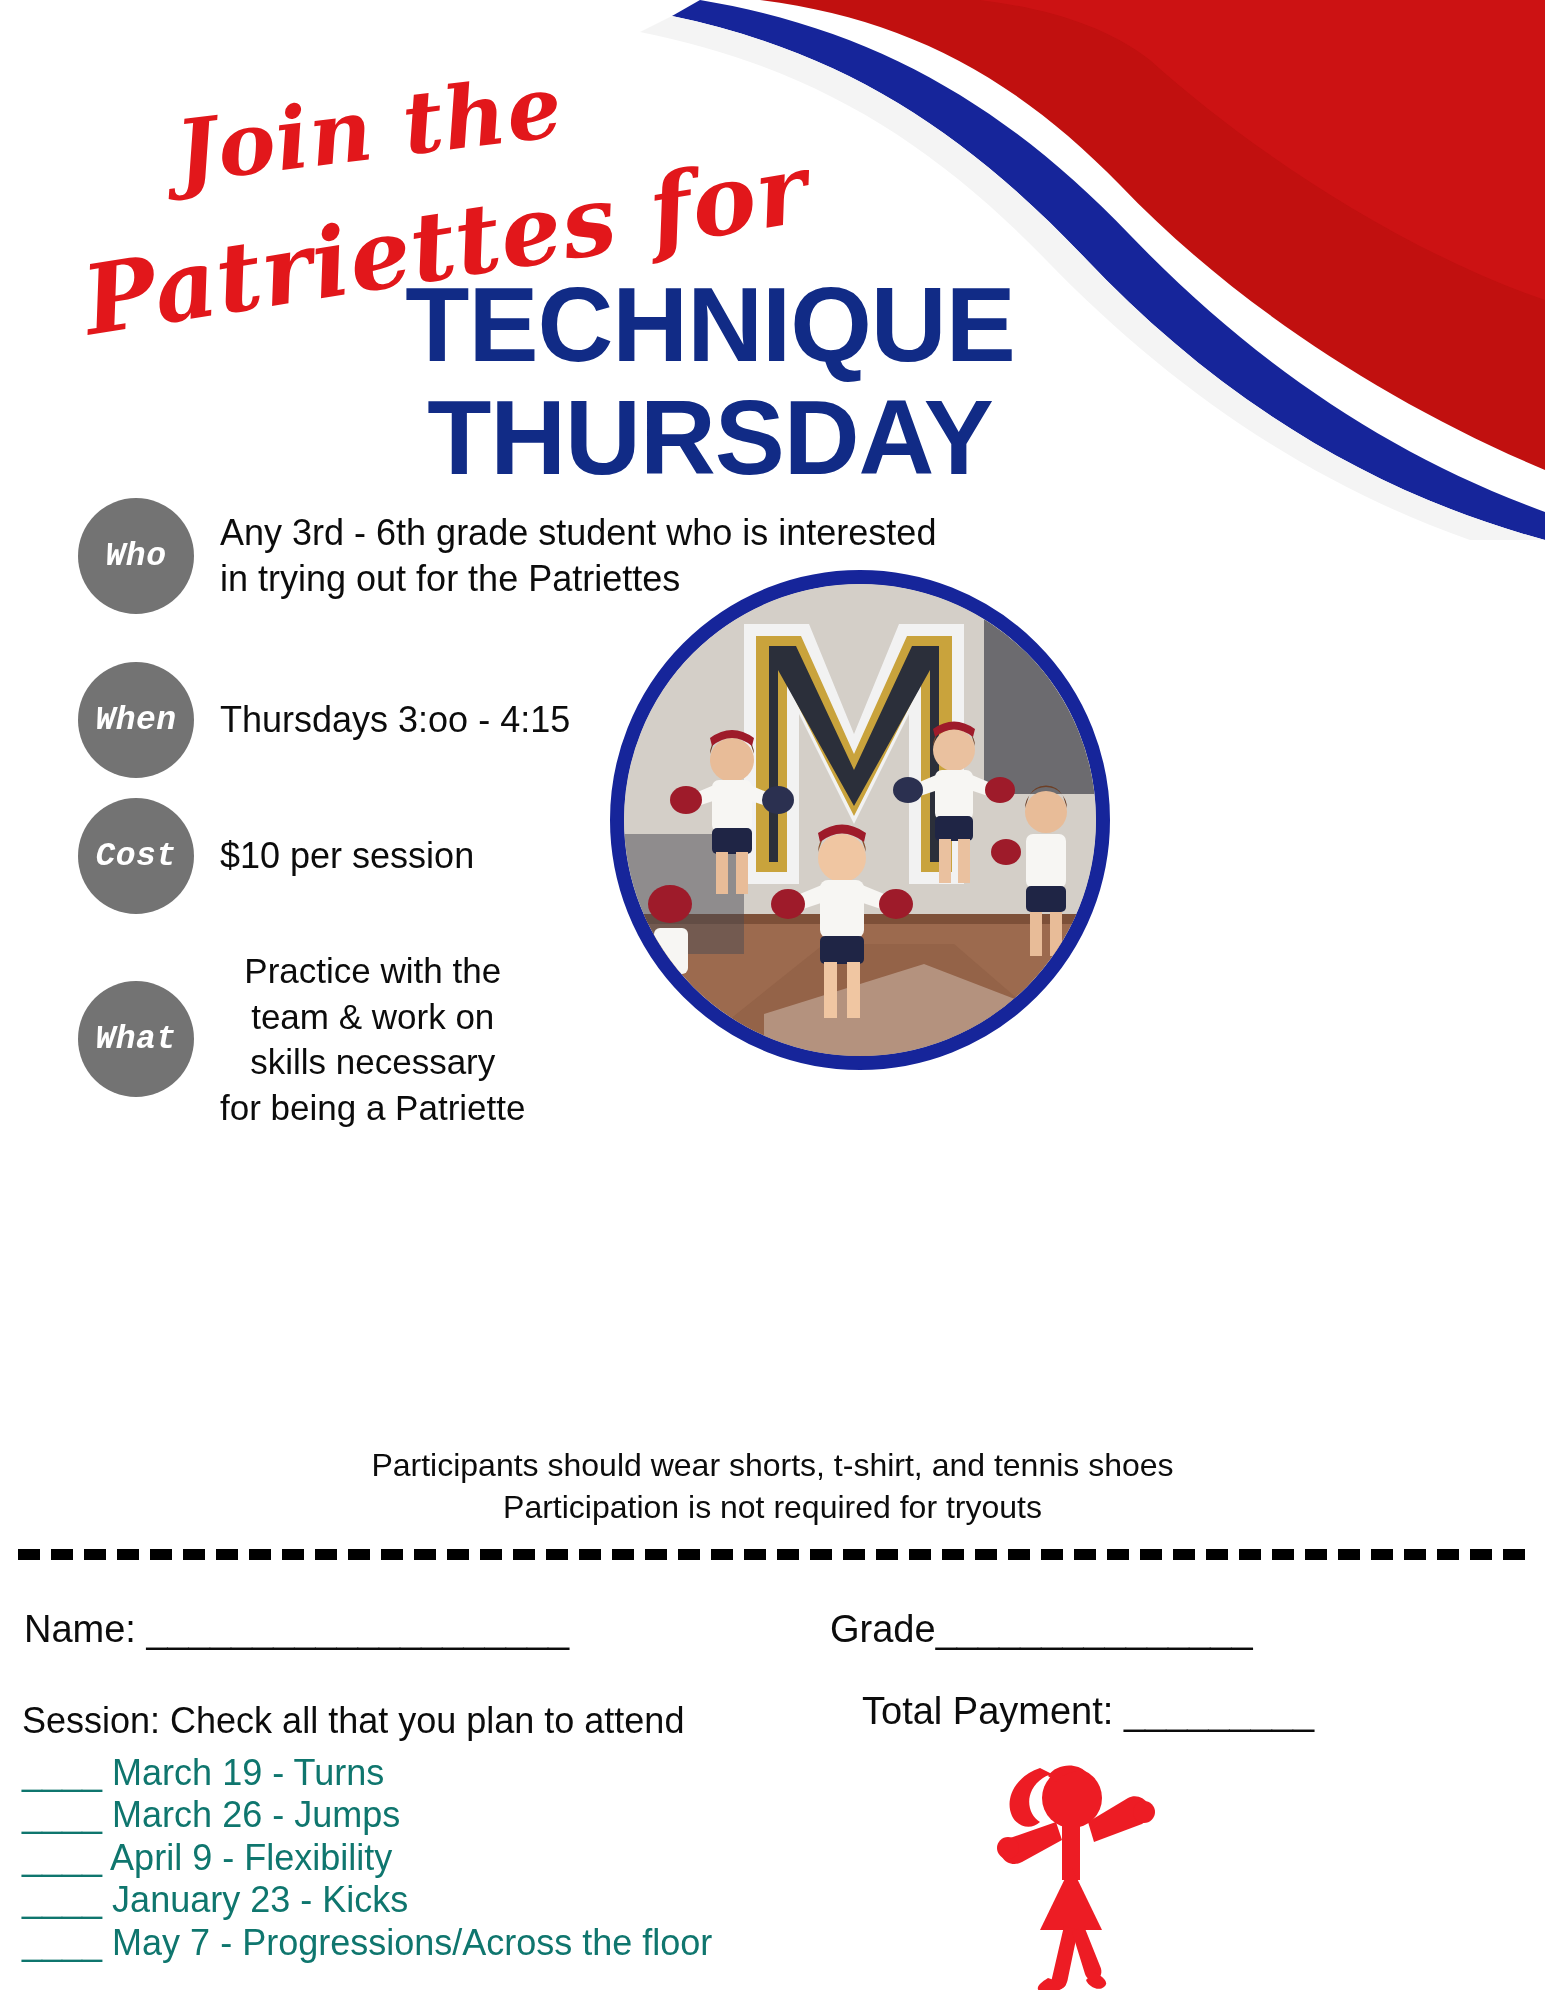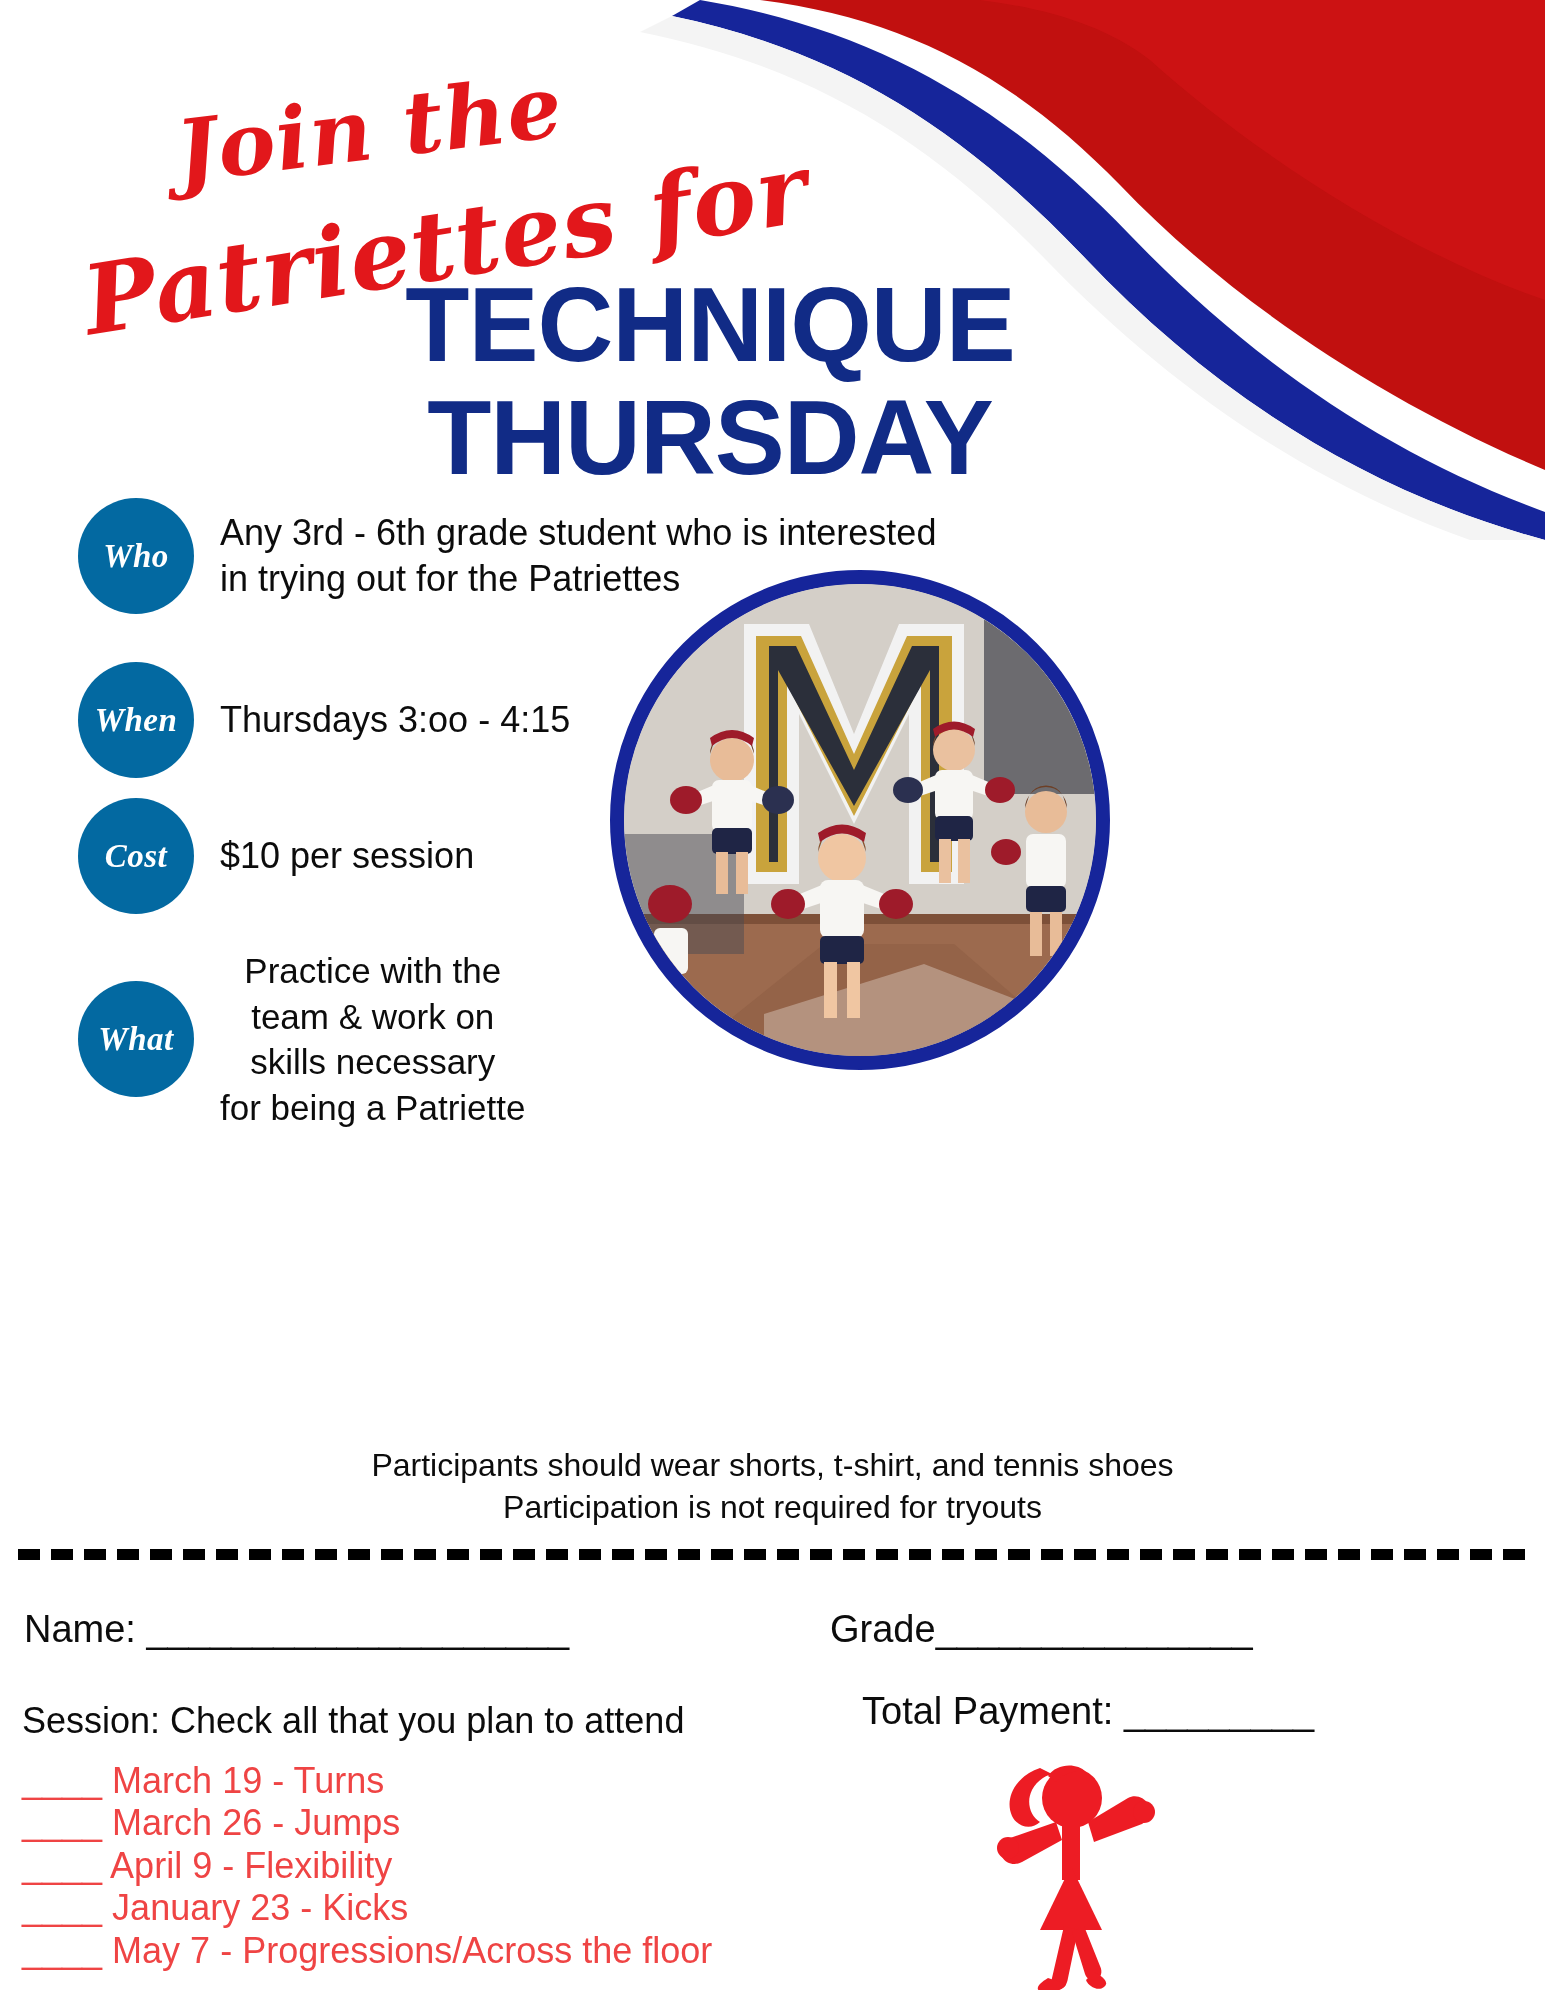--- a/index.html
+++ b/index.html
@@ -79,27 +79,27 @@
   
   .info-row {
     position: absolute;
     display: flex;
     align-items: center;
   }
   .badge {
     width: 116px;
     height: 116px;
     border-radius: 50%;
-    background: #0369a1;
+    background: #737373;
     color: #ffffff;
     display: flex;
     align-items: center;
     justify-content: center;
     flex: 0 0 auto;
-    font-family: Liberation Serif, serif;
+    font-family: Liberation Mono, monospace;
     font-style: italic;
     font-weight: 700;
     font-size: 33px;
     letter-spacing: 0.5px;
   }
   .info-text {
     margin-left: 26px;
     color: #0c0c0c;
     font-size: 36px;
     line-height: 1.28;
@@ -161,24 +161,23 @@
   #field-name         { left: 24px;  top: 1608px; }
   #field-grade        { left: 830px; top: 1608px; }
   #field-session-head { left: 22px;  top: 1700px; font-size: 36px; }
   #field-payment      { left: 862px; top: 1690px; }
 
   .session-list {
     position: absolute;
     left: 22px;
     top: 1752px;
     width: 900px;
-    color: #ef4444;
+    color: #0f766e;
     font-size: 36px;
     line-height: 1.18;
-    margin-top: 8px;
   }
   .session-item { white-space: nowrap; }
 
   
   #cheer-icon {
     position: absolute;
     left: 968px;
     top: 1740px;
     width: 200px;
     height: 250px;

